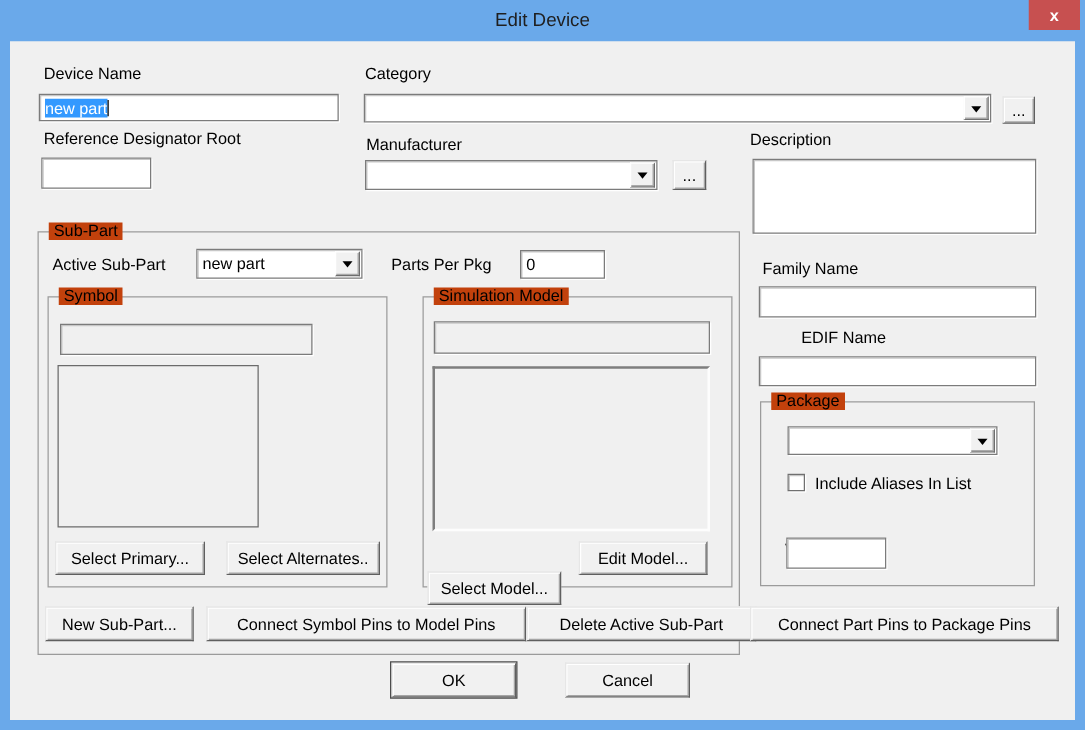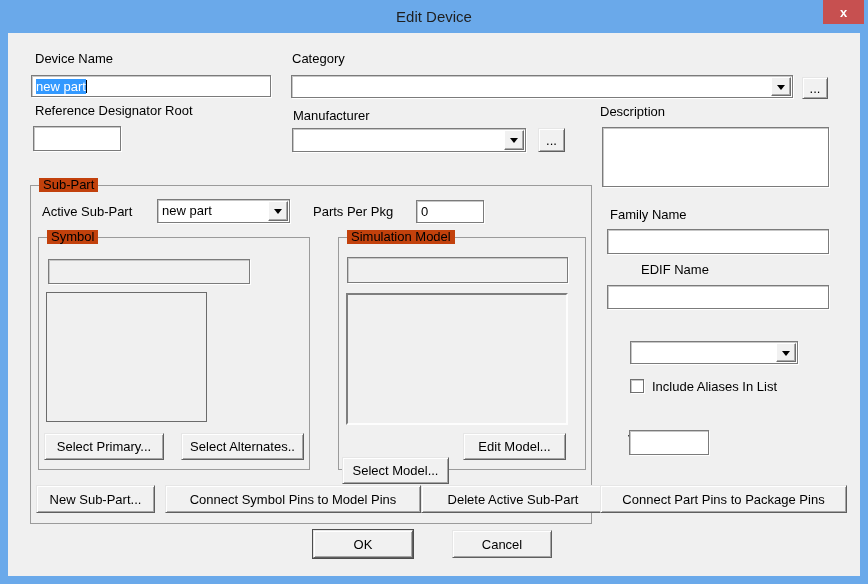--- a/index.html
+++ b/index.html
@@ -127,20 +127,23 @@
 
     <div class="lbl" style="left:592px; top:72px;">Description</div>
     <div class="sunken field-text" style="left:594px; top:94px; width:227px; height:60px;"><span></span></div>
 
     <div class="lbl" style="left:602px; top:175px;">Family Name</div>
     <div class="sunken field-text" style="left:599px; top:196px; width:222px; height:25px;"><span></span></div>
 
     <div class="lbl" style="left:604px; top:230px;margin-left:29px;">EDIF Name</div>
     <div class="sunken field-text" style="left:599px; top:252px; width:222px; height:24px;"><span></span></div>
 
+    <div class="groupbox" style="left:600px; top:288px; width:220px; height:148px;">
+      <span class="group-title">Package</span>
+    </div>
     <div class="combo" style="left:622px; top:308px; width:168px; height:23px;">
       <span class="combo-text"></span>
       <span class="combo-btn">
           <span class="arrow-down"></span>
         </span>
     </div>
     <div class="checkbox" style="left:622px; top:346px;"></div>
     <div class="lbl" style="left:644px; top:347px;">Include Aliases In List</div>
     <div class="lbl" style="left:620px; top:374px;margin-top:26px;">Value Name</div>
     <div class="sunken field-text" style="left:621px; top:397px; width:80px; height:25px;"><span></span></div>

